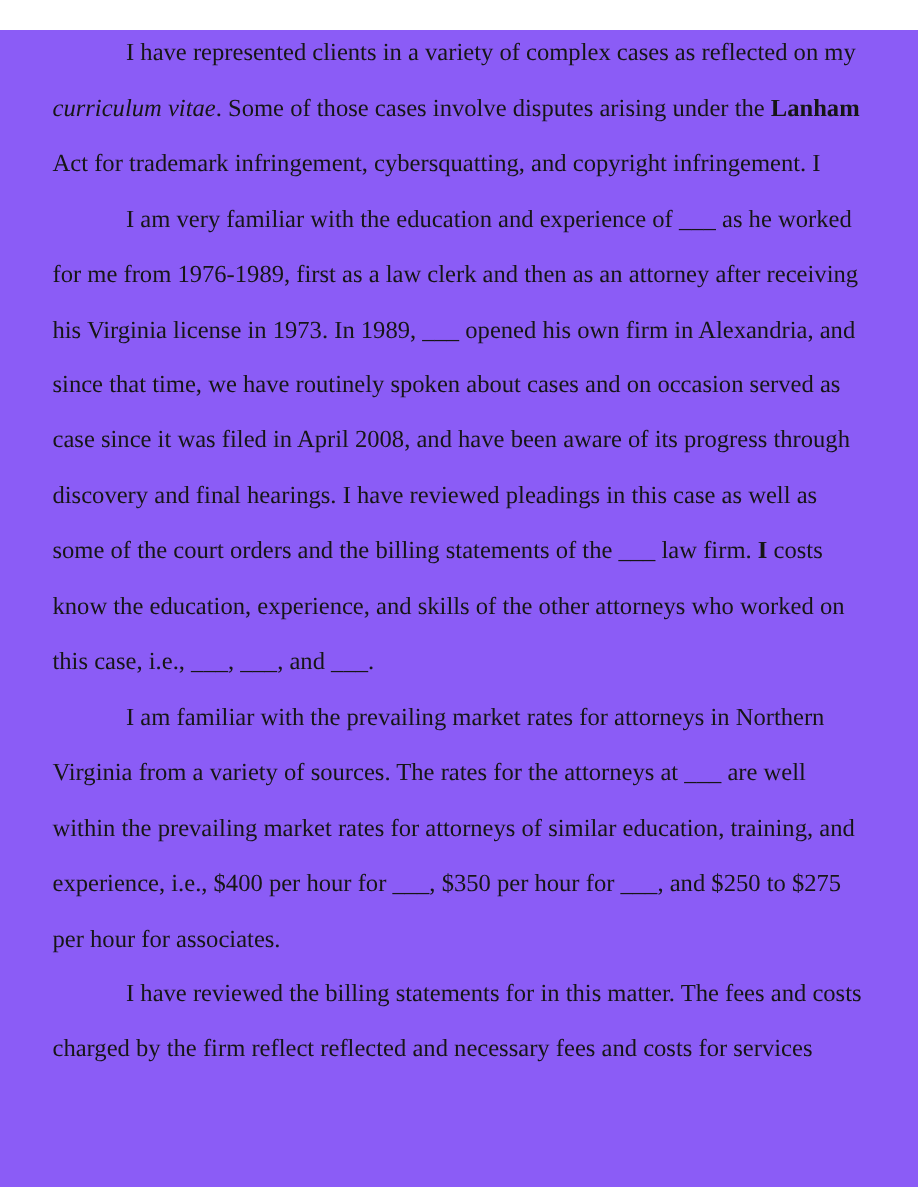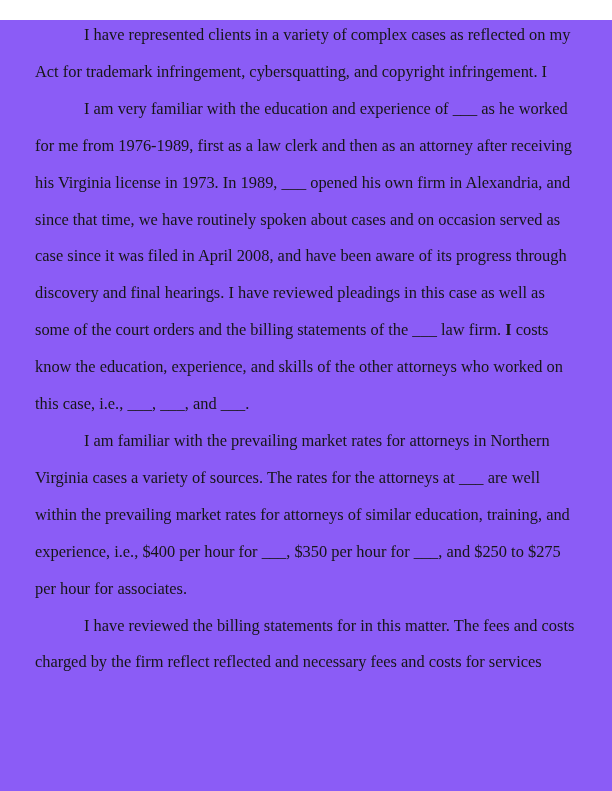--- a/index.html
+++ b/index.html
@@ -37,36 +37,37 @@
   .run-i { font-style: italic; }
   .run-b { font-weight: bold; }
 </style>
 </head>
 <body>
 
 <div class="page">
   <div class="doc">
       <div class="para">
         <div class="line first"><span class="">I have represented clients in a variety of complex cases as reflected on my</span></div>
+        <div class="line"><span class="run-i">curriculum vitae</span><span class="">. Some of those cases involve disputes arising under the </span><span class="run-b">Lanham</span></div>
         <div class="line"><span class="">Act for trademark infringement, cybersquatting, and copyright infringement. I</span></div>
       </div>
       <div class="para">
         <div class="line first"><span class="">I am very familiar with the education and experience of ___ as he worked</span></div>
         <div class="line"><span class="">for me from 1976-1989, first as a law clerk and then as an attorney after receiving</span></div>
         <div class="line"><span class="">his Virginia license in 1973. In 1989, ___ opened his own firm in Alexandria, and</span></div>
         <div class="line"><span class="">since that time, we have routinely spoken about cases and on occasion served as</span></div>
         <div class="line"><span class="">case since it was filed in April 2008, and have been aware of its progress through</span></div>
         <div class="line"><span class="">discovery and final hearings. I have reviewed pleadings in this case as well as</span></div>
         <div class="line"><span class="">some of the court orders and the billing statements of the ___ law firm. </span><span class="run-b">I</span><span class=""> costs</span></div>
         <div class="line"><span class="">know the education, experience, and skills of the other attorneys who worked on</span></div>
         <div class="line"><span class="">this case, i.e., ___, ___, and ___.</span></div>
       </div>
       <div class="para">
         <div class="line first"><span class="">I am familiar with the prevailing market rates for attorneys in Northern</span></div>
-        <div class="line"><span class="">Virginia cases a variety of sources. The rates for the attorneys at ___ are well</span></div>
+        <div class="line"><span class="">Virginia from a variety of sources. The rates for the attorneys at ___ are well</span></div>
         <div class="line"><span class="">within the prevailing market rates for attorneys of similar education, training, and</span></div>
         <div class="line"><span class="">experience, i.e., $400 per hour for ___, $350 per hour for ___, and $250 to $275</span></div>
         <div class="line"><span class="">per hour for associates.</span></div>
       </div>
       <div class="para">
         <div class="line first"><span class="">I have reviewed the billing statements for in this matter. The fees and costs</span></div>
         <div class="line"><span class="">charged by the firm reflect reflected and necessary fees and costs for services</span></div>
       </div>
     </div>
 </div>

